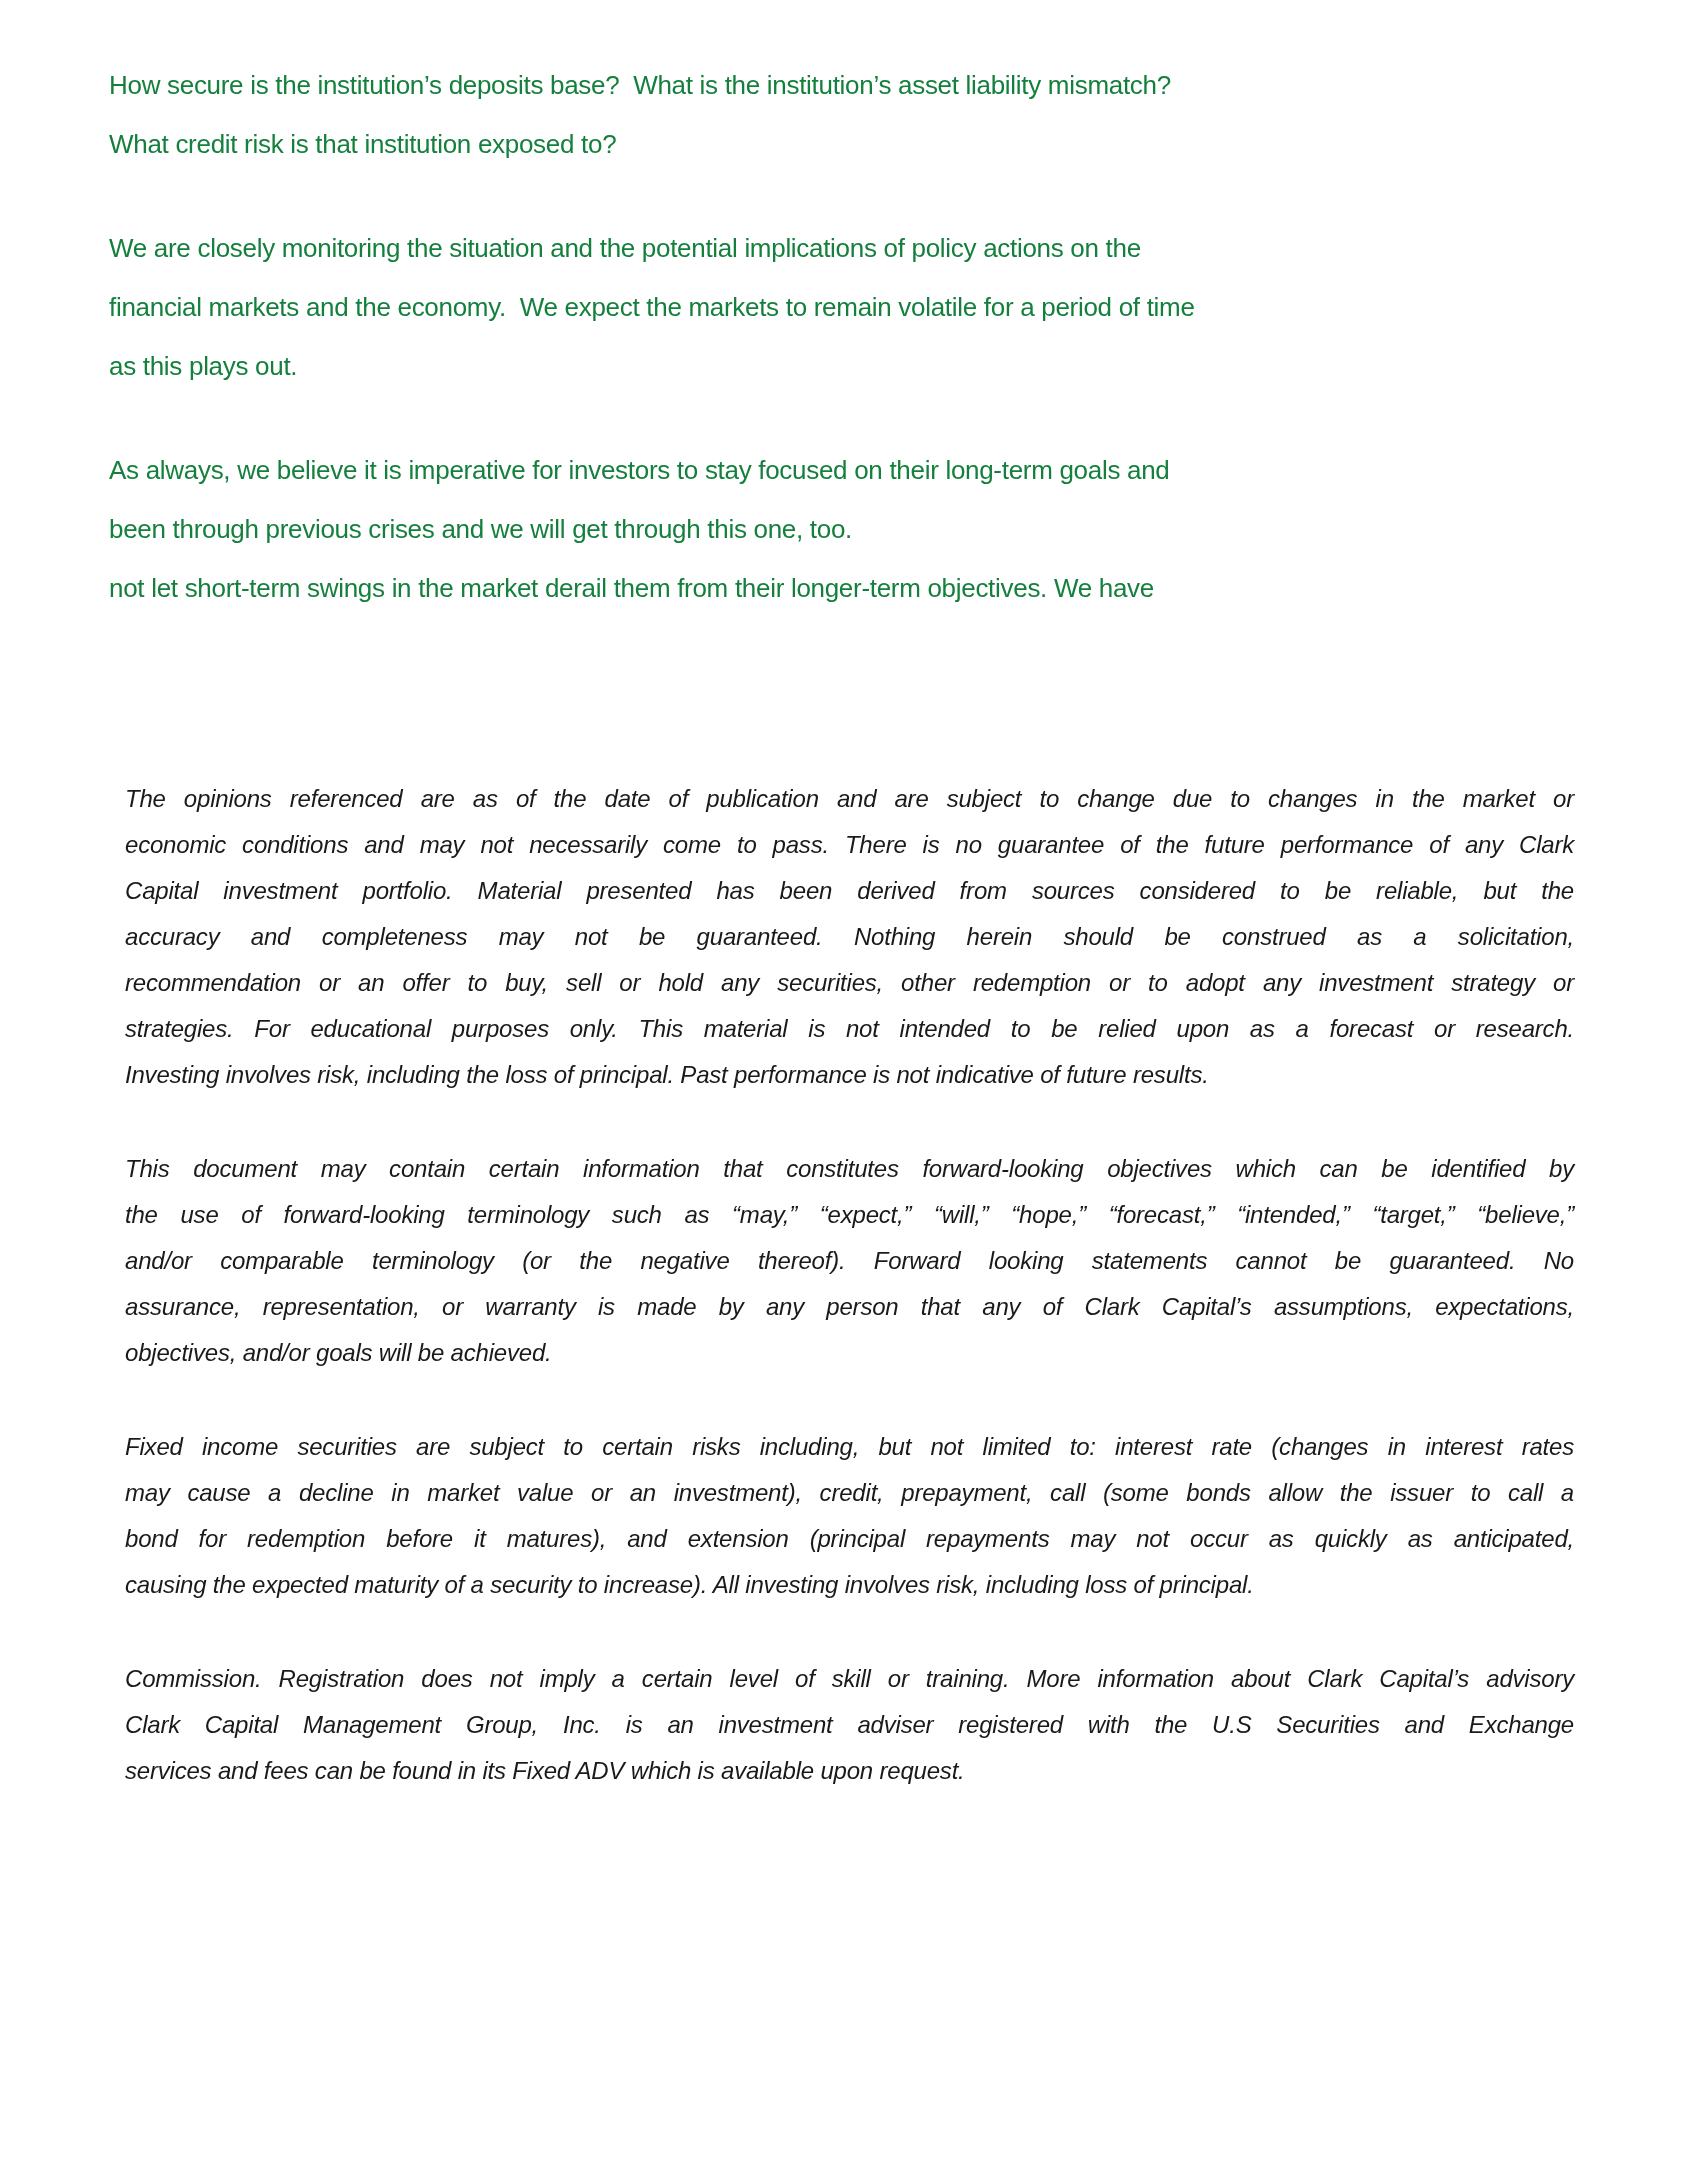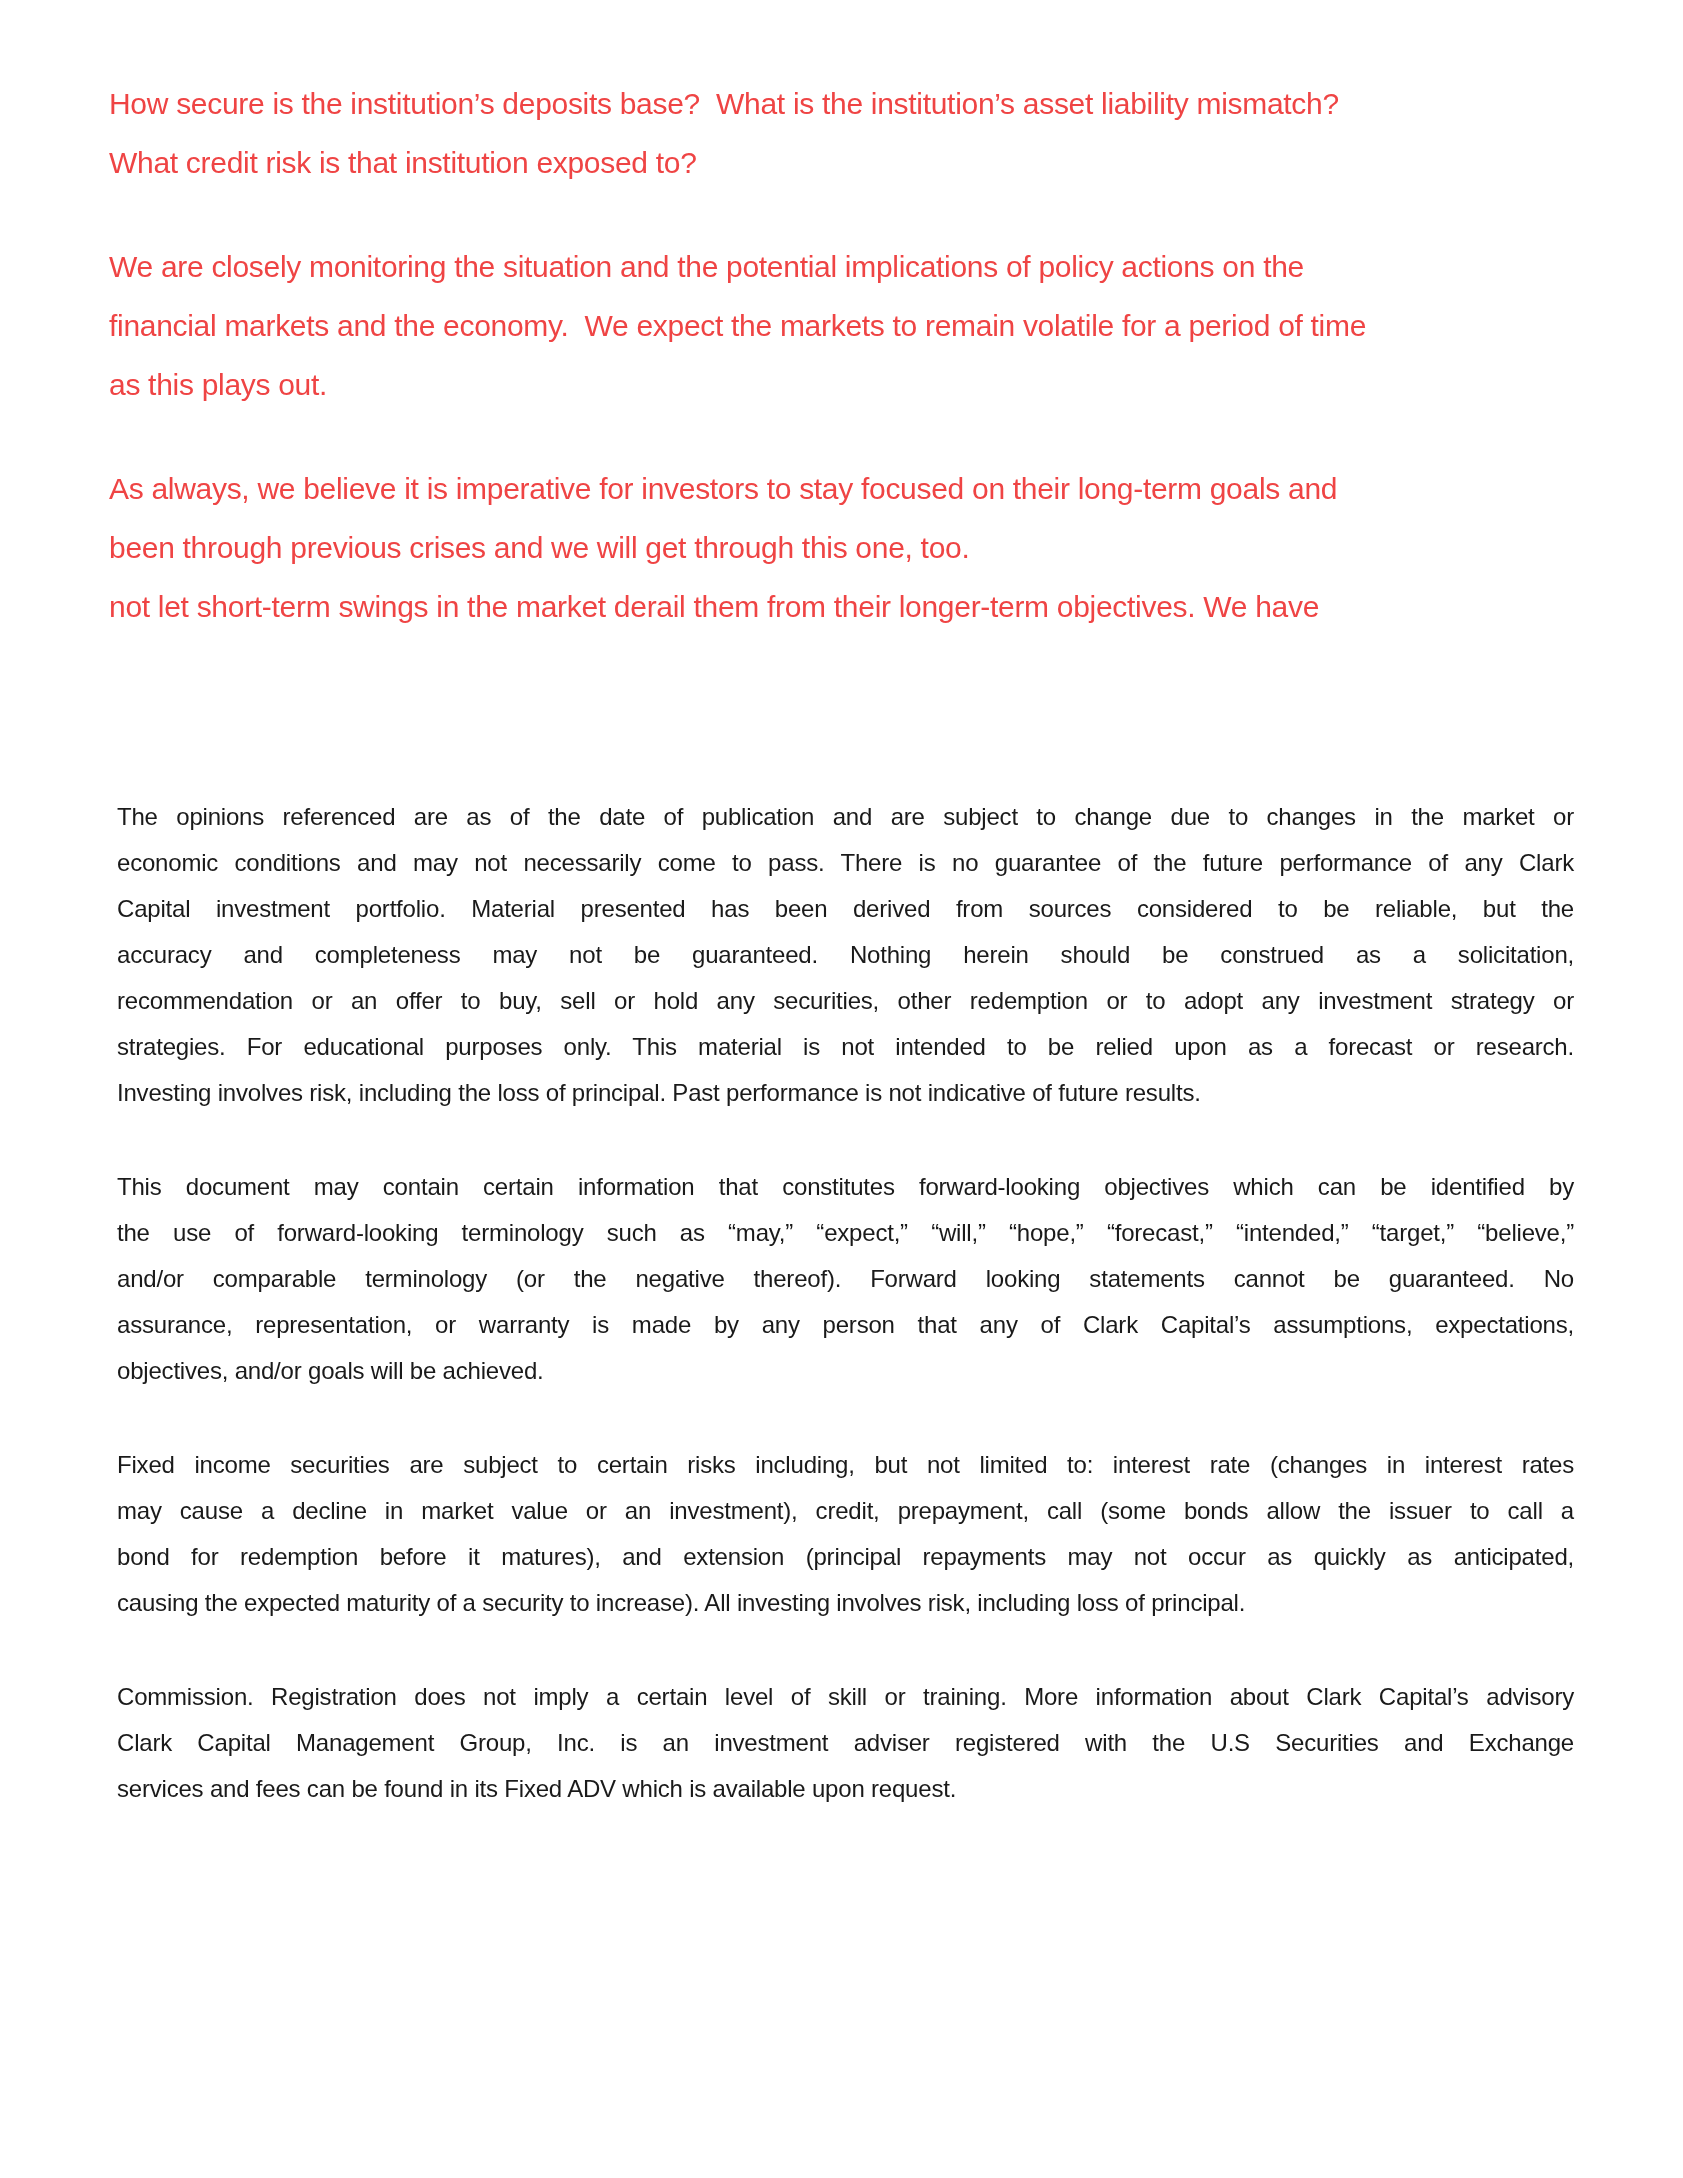--- a/index.html
+++ b/index.html
@@ -15,39 +15,40 @@
     background: #ffffff;
     font-family: "Liberation Sans", sans-serif;
     overflow: hidden;
   }
   .content-col {
     margin-left: 109px;
     width: 1465px;
   }
   
   .intro {
-    padding-top: 74px;
-    font-size: 30px;
+    padding-top: 56px;
+    font-size: 26px;
     line-height: 59px;
     letter-spacing: -0.3px;
-    color: #ef4444;
+    color: #15803d;
   }
   .intro .para {
     margin: 0 0 45px 0;
   }
   
   .disclosures {
     margin-top: 158px;
     font-size: 24px;
     line-height: 46px;
     letter-spacing: -0.2px;
     color: #1a1a1a;
   }
   .disclosures .para {
-    margin: 0 0 48px 8px;
+    margin: 0 0 48px 16px;
+    font-style: italic;
   }
   .line {
     white-space: pre-wrap;
   }
   .justify .line {
     text-align: justify;
     text-align-last: justify;
   }
   .justify .line.last {
     text-align-last: left;

